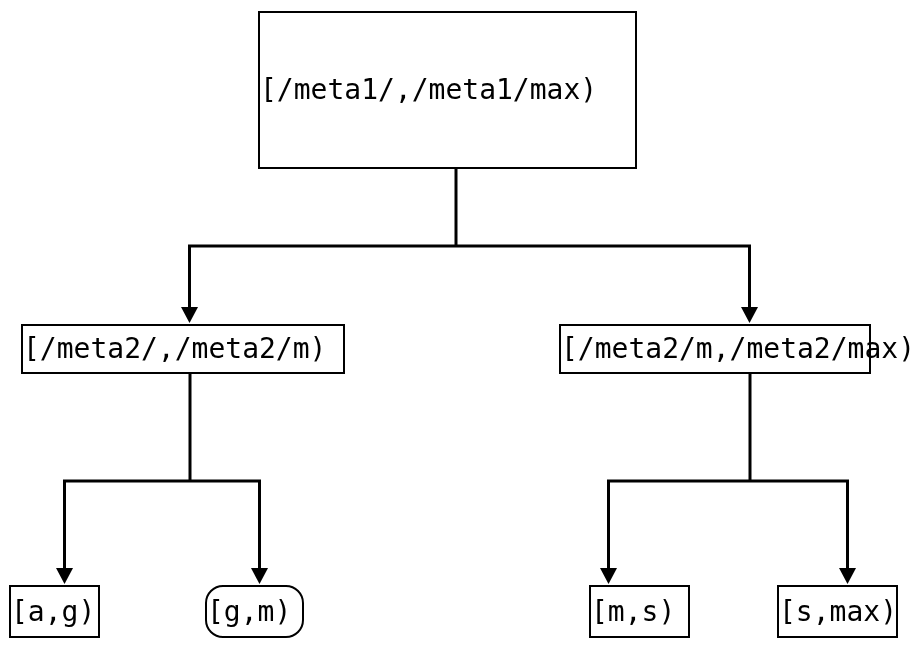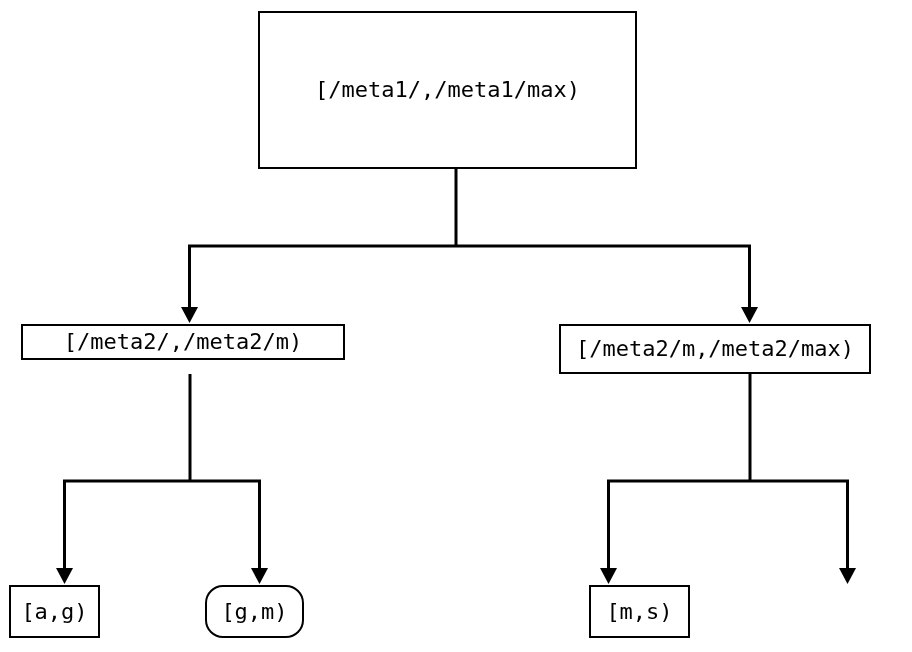--- a/index.html
+++ b/index.html
@@ -26,45 +26,45 @@
     height: 652px;
     pointer-events: none;
   }
   .node-box {
     position: absolute;
     box-sizing: border-box;
     border: 2px solid #000000;
     background: #ffffff;
     display: flex;
     align-items: center;
-    justify-content: center;
+    justify-content: flex-start;
     color: #000000;
     font-family: "DejaVu Sans Mono", "Liberation Mono", monospace;
-    font-size: 22px;
+    font-size: 28px;
     line-height: 1;
     white-space: pre;
     letter-spacing: 0px;
   }
   .node-label {
     display: block;
     font-family: "DejaVu Sans Mono", "Liberation Mono", monospace;
   }
   
   #node-root {
     left: 258px;
     top: 11px;
     width: 379px;
     height: 158px;
   }
   
   #node-meta2-low {
     left: 21px;
     top: 324px;
     width: 324px;
-    height: 36px;
+    height: 50px;
   }
   #node-meta2-high {
     left: 559px;
     top: 324px;
     width: 312px;
     height: 50px;
   }
   
   #node-leaf-ag {
     left: 9px;
@@ -150,14 +150,17 @@
   </div>
 
   <div class="node-box" id="node-leaf-gm">
     <span class="node-label">[g,m)</span>
   </div>
 
   <div class="node-box" id="node-leaf-ms">
     <span class="node-label">[m,s)</span>
   </div>
 
+  <div class="node-box" id="node-leaf-smax">
+    <span class="node-label">[s,max)</span>
+  </div>
 
 </div>
 
 </body></html>

